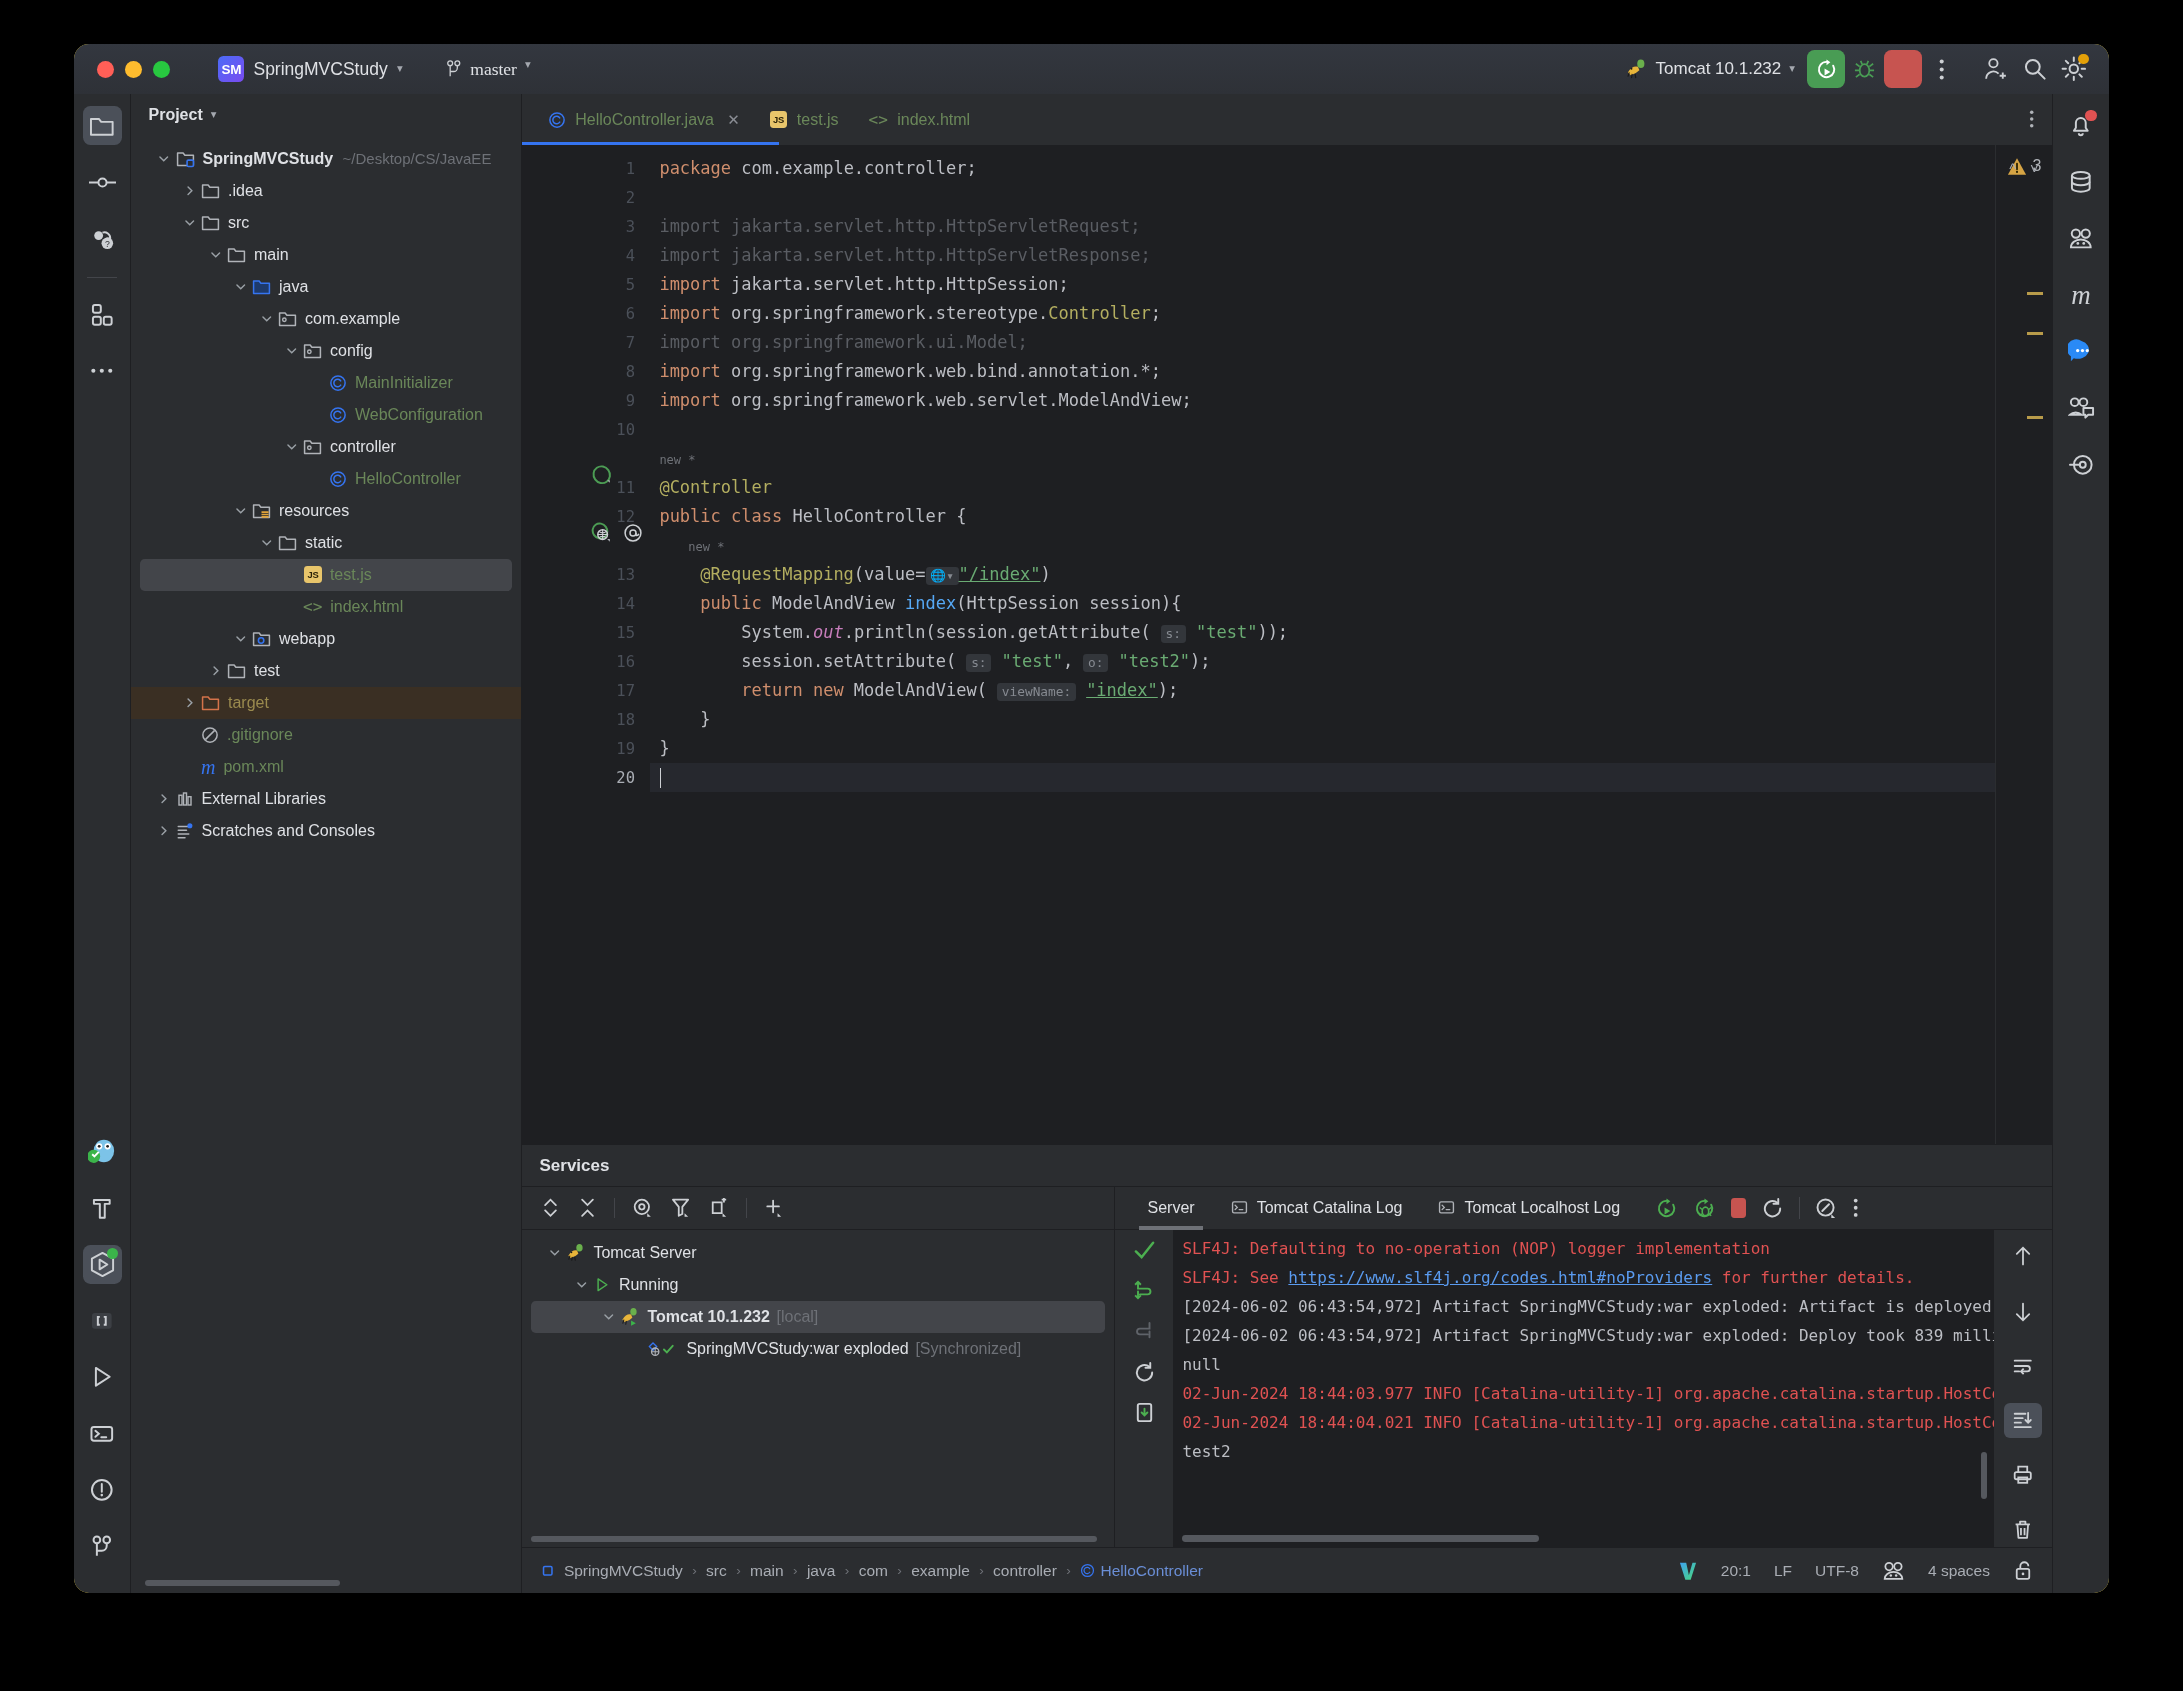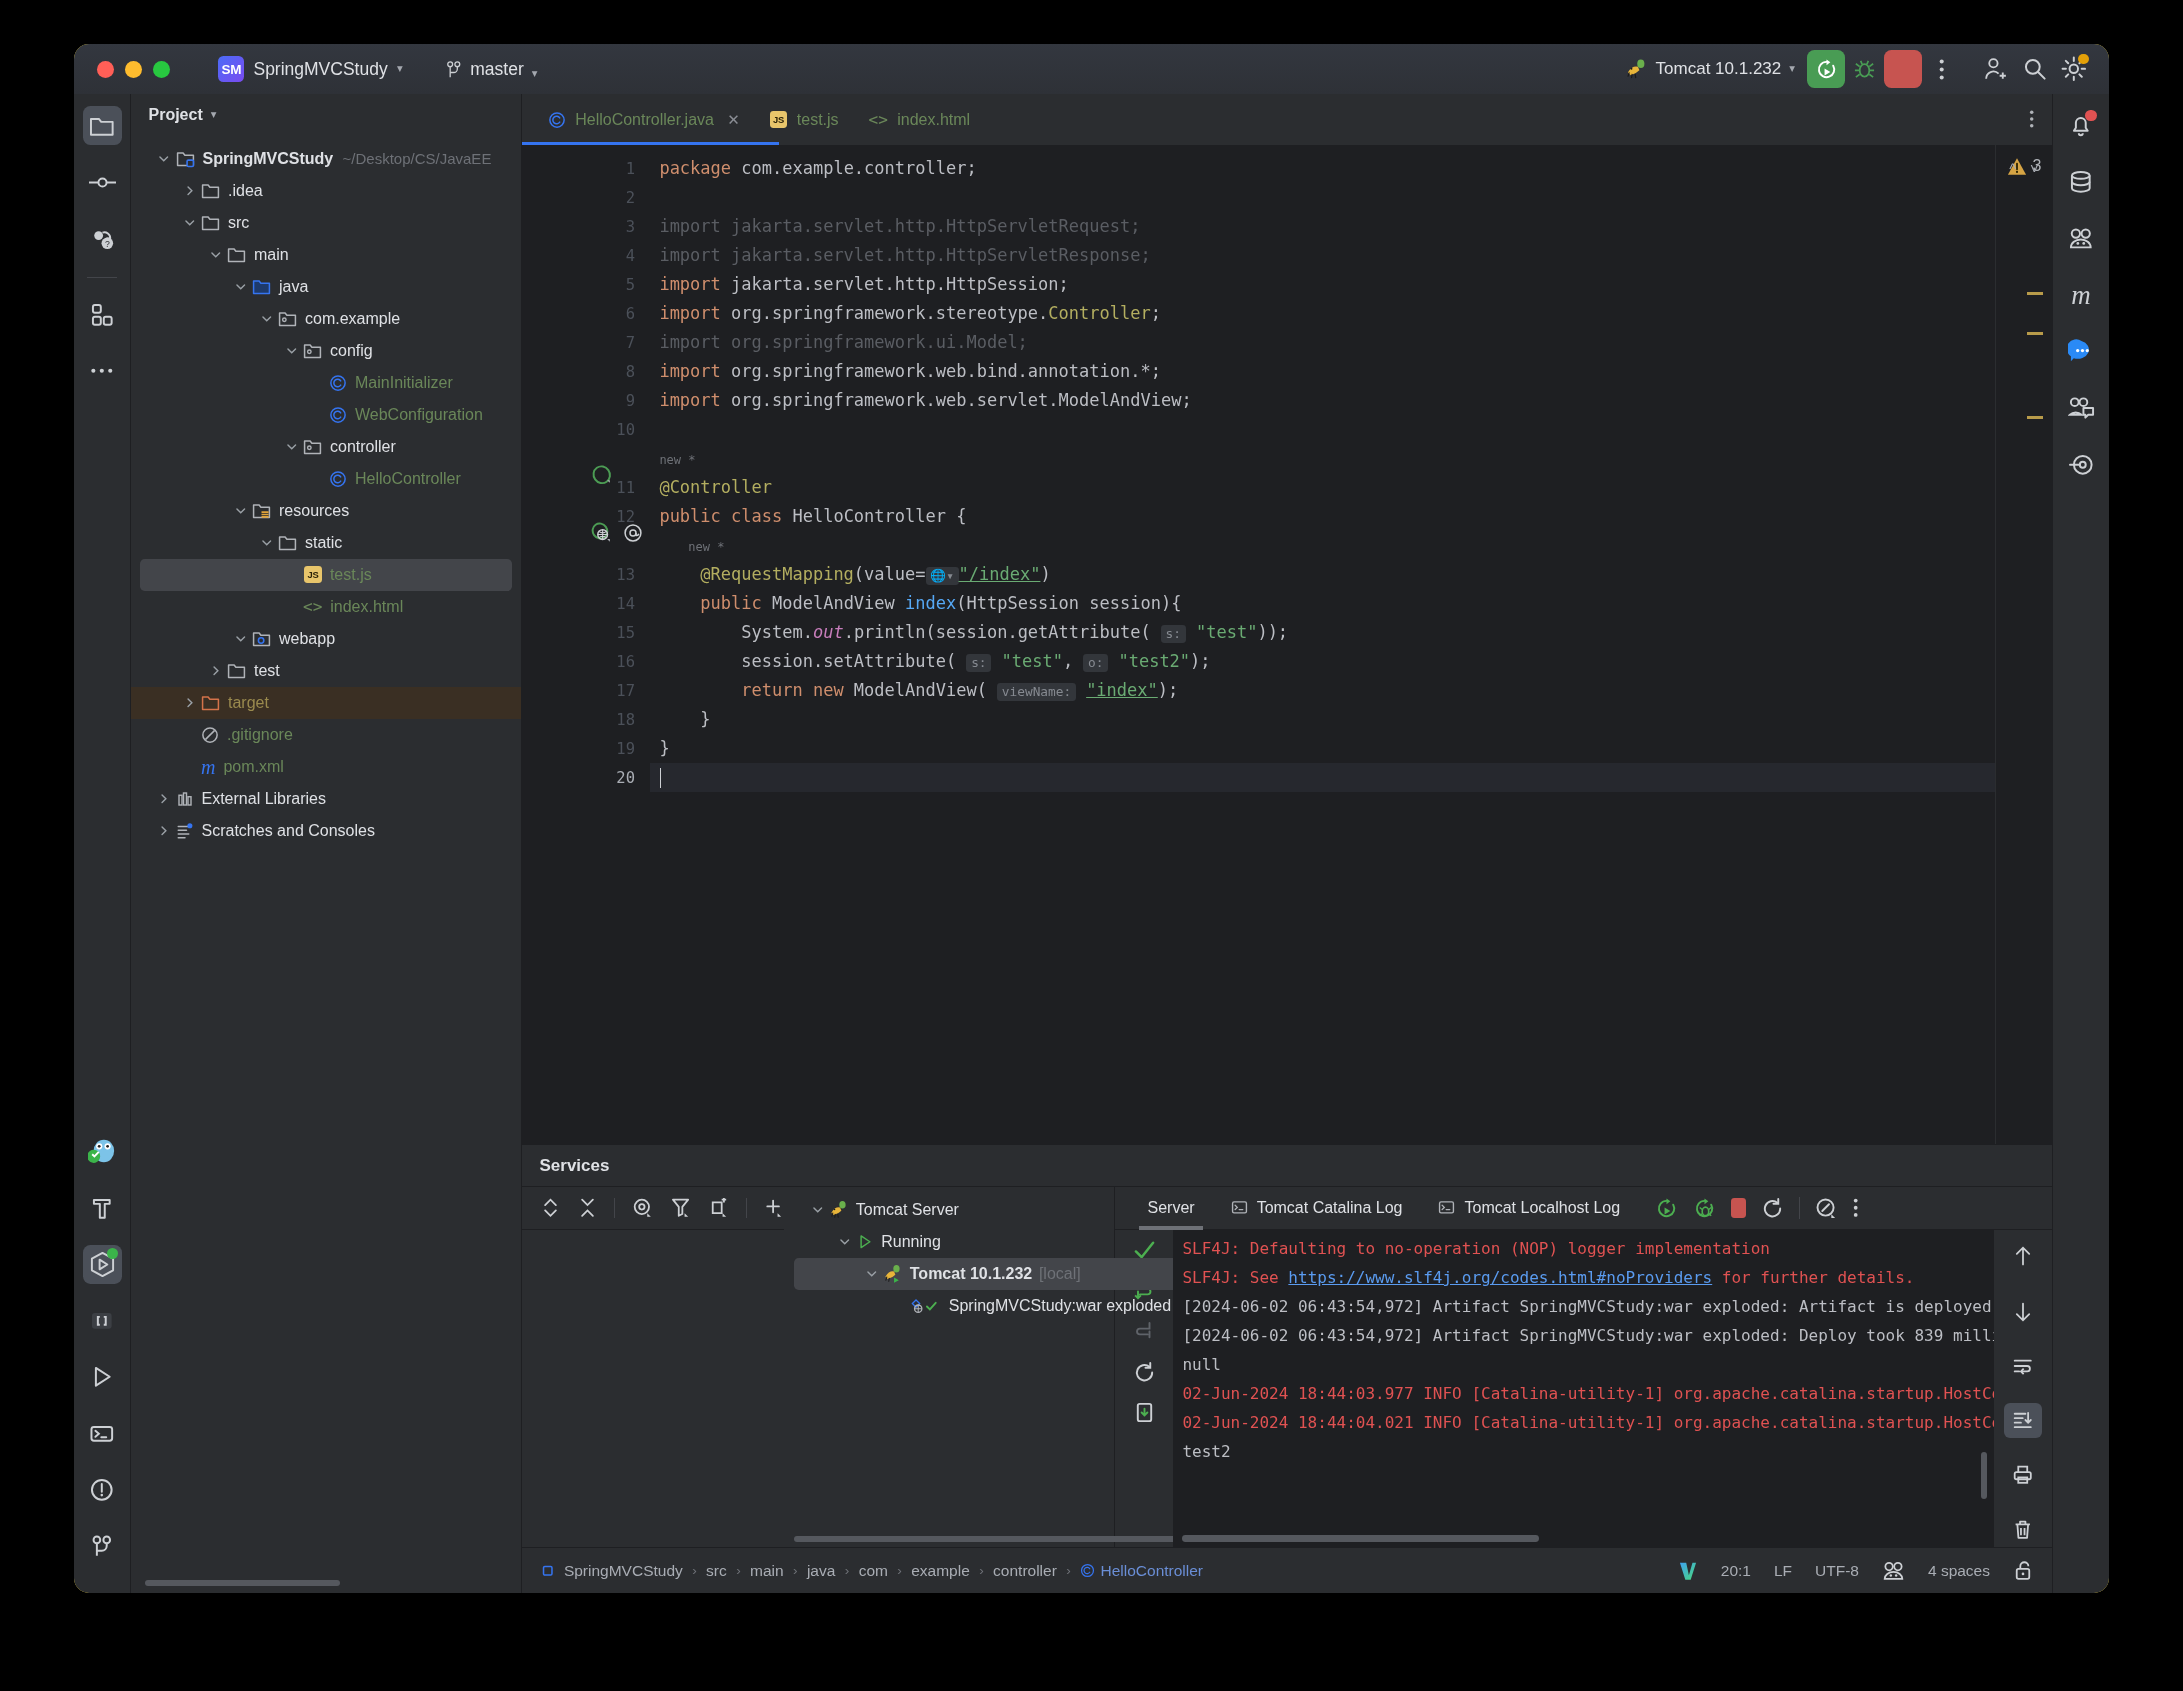--- a/index.html
+++ b/index.html
@@ -31,21 +31,21 @@
   .proj-chip { display:flex; align-items:center; gap:9.4px; margin-left:48px; }
   .sm-badge {
     width:25.6px;height:25.6px;border-radius:5.4px;
     background:linear-gradient(135deg,#4b6cf7,#7a4bf0);
     color:#fff;font-size:13.5px;font-weight:700;
     display:flex;align-items:center;justify-content:center;letter-spacing:-0.3px;
   }
   .proj-name{color:#dfe1e5;font-size:17.5px;}
   .chev{color:#a4a8af;font-size:11.4px;line-height:1;}
 
-  .branch-chip{display:flex;align-items:flex-end;gap:8px;margin-left:42px;}
+  .branch-chip{display:flex;align-items:flex-start;gap:8px;margin-left:42px;font-family:Liberation Serif, serif;}
   .branch-name{color:#dfe1e5;font-size:17.5px;}
 
   .tb-right{margin-left:auto;display:flex;align-items:center;gap:0px;}
   .run-cfg{display:flex;align-items:center;gap:8px;margin-right:12px;}
   .run-cfg .name{color:#dfe1e5;font-size:17px;}
   .btn-sq{width:38px;height:38px;border-radius:7.4px;display:flex;align-items:center;justify-content:center;}
   .btn-sq.green{background:#499c54;}
   .btn-sq.red{background:#c75450;}
   .icon-btn{width:39px;height:39px;display:flex;align-items:center;justify-content:center;}
 
@@ -112,21 +112,21 @@
 
   
   .rrail{width:57px;flex:0 0 57px;background:#2b2d30;display:flex;flex-direction:column;align-items:center;
          padding-top:12px;border-left:0.7px solid #1e1f22;}
 
   
   .services{height:403px;background:#2b2d30;border-top:0.7px solid #1e1f22;display:flex;flex-direction:column;}
   .svc-title{height:42px;display:flex;align-items:center;padding-left:17.5px;color:#dfe1e5;font-size:17px;font-weight:700;
              border-bottom:0.7px solid #1e1f22;}
   .svc-body{flex:1;display:flex;min-height:0;}
-  .svc-left{width:593px;flex:0 0 593px;border-right:0.7px solid #1e1f22;display:flex;flex-direction:row;}
+  .svc-left{width:593px;flex:0 0 593px;border-right:0.7px solid #1e1f22;display:flex;flex-direction:column;}
   .svc-toolbar{height:43px;display:flex;align-items:center;gap:17.5px;padding-left:19px;border-bottom:0.7px solid #1e1f22;}
   .svc-sep{width:0.7px;height:20px;background:#43454a;}
   .svc-tree{flex:1;padding-top:6.7px;position:relative;}
   .srow{display:flex;align-items:center;height:32px;padding-left:9.4px;white-space:nowrap;}
   .srow.sel{background:#43454a;margin:0 9.4px;border-radius:4.7px;padding-left:0;}
   .slabel{font-size:16px;color:#dfe1e5;}
   .sdim{color:#6e7177;font-size:16px;margin-left:6.7px;}
   .svc-hscroll{position:absolute;left:9.4px;bottom:5.4px;width:566px;height:6px;background:#55585e;border-radius:3.4px;}
 
   .svc-right{flex:1;display:flex;flex-direction:column;min-width:0;}

